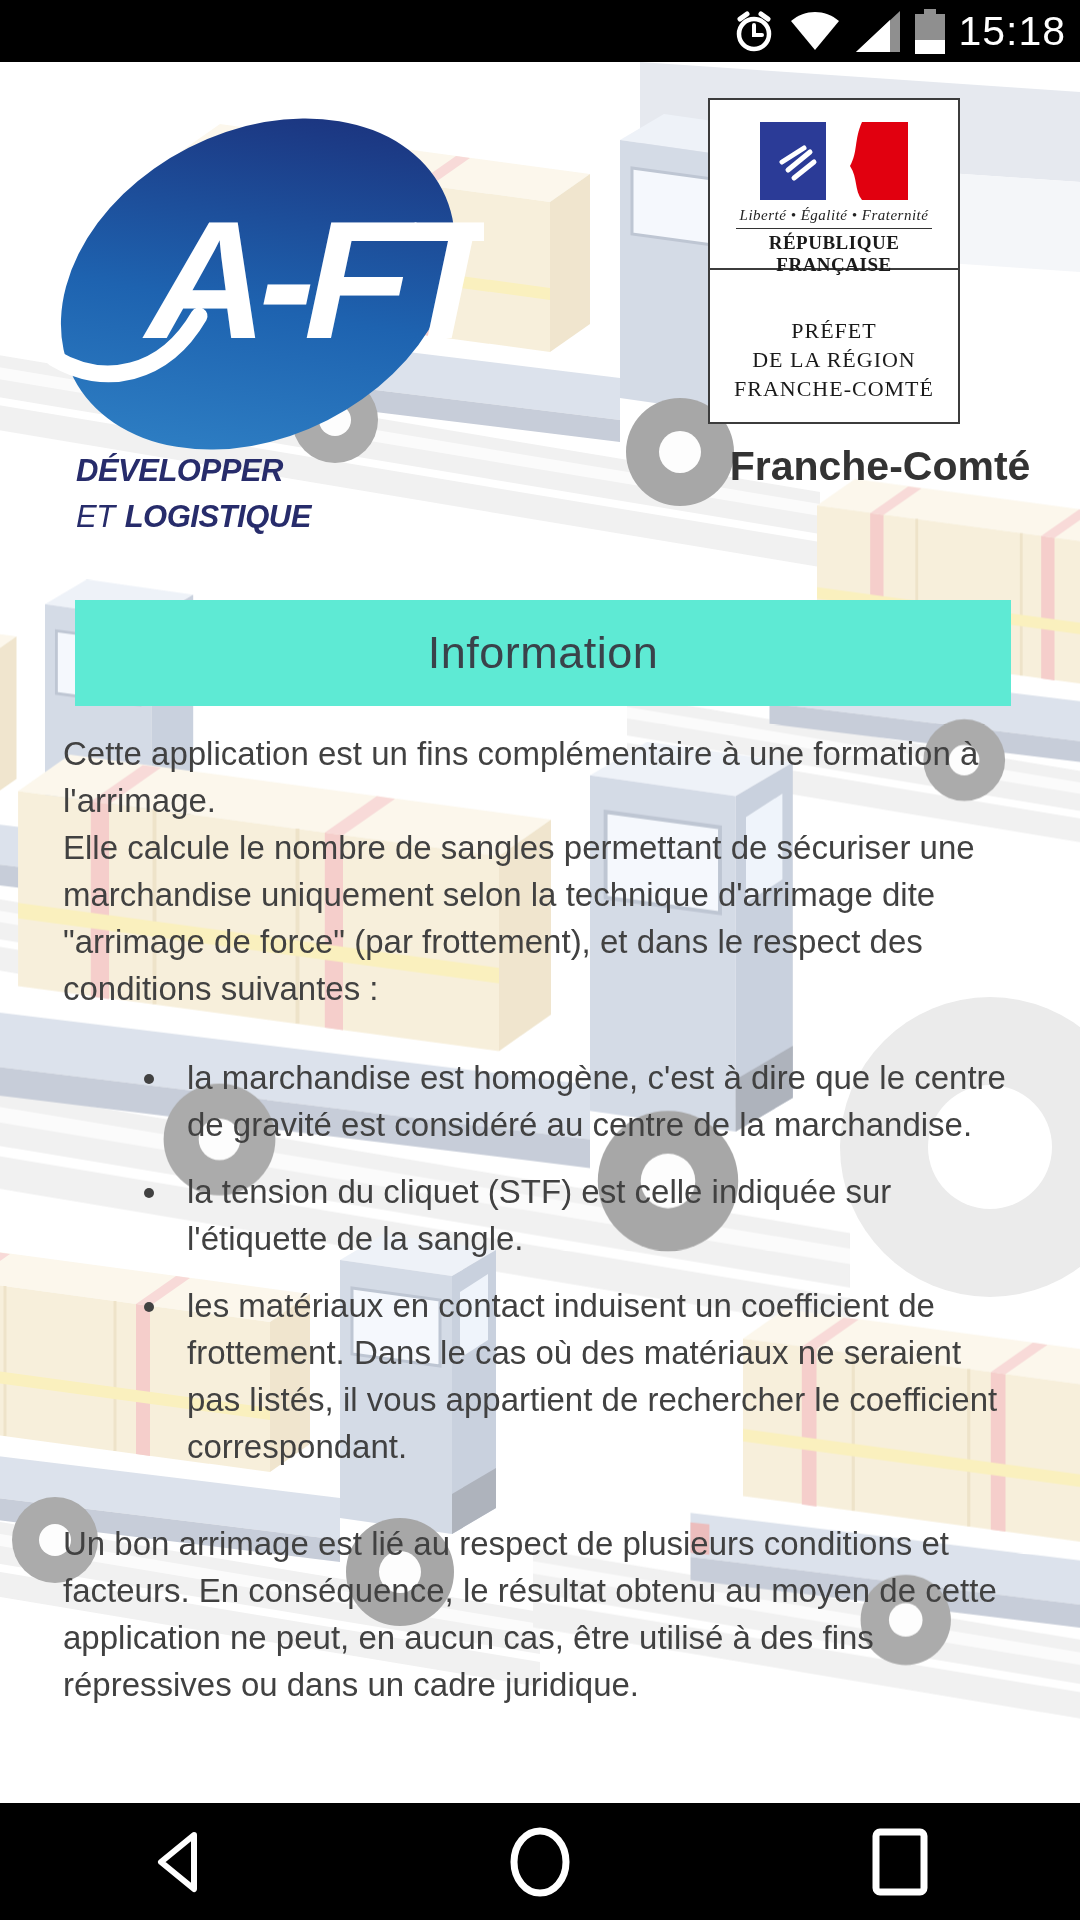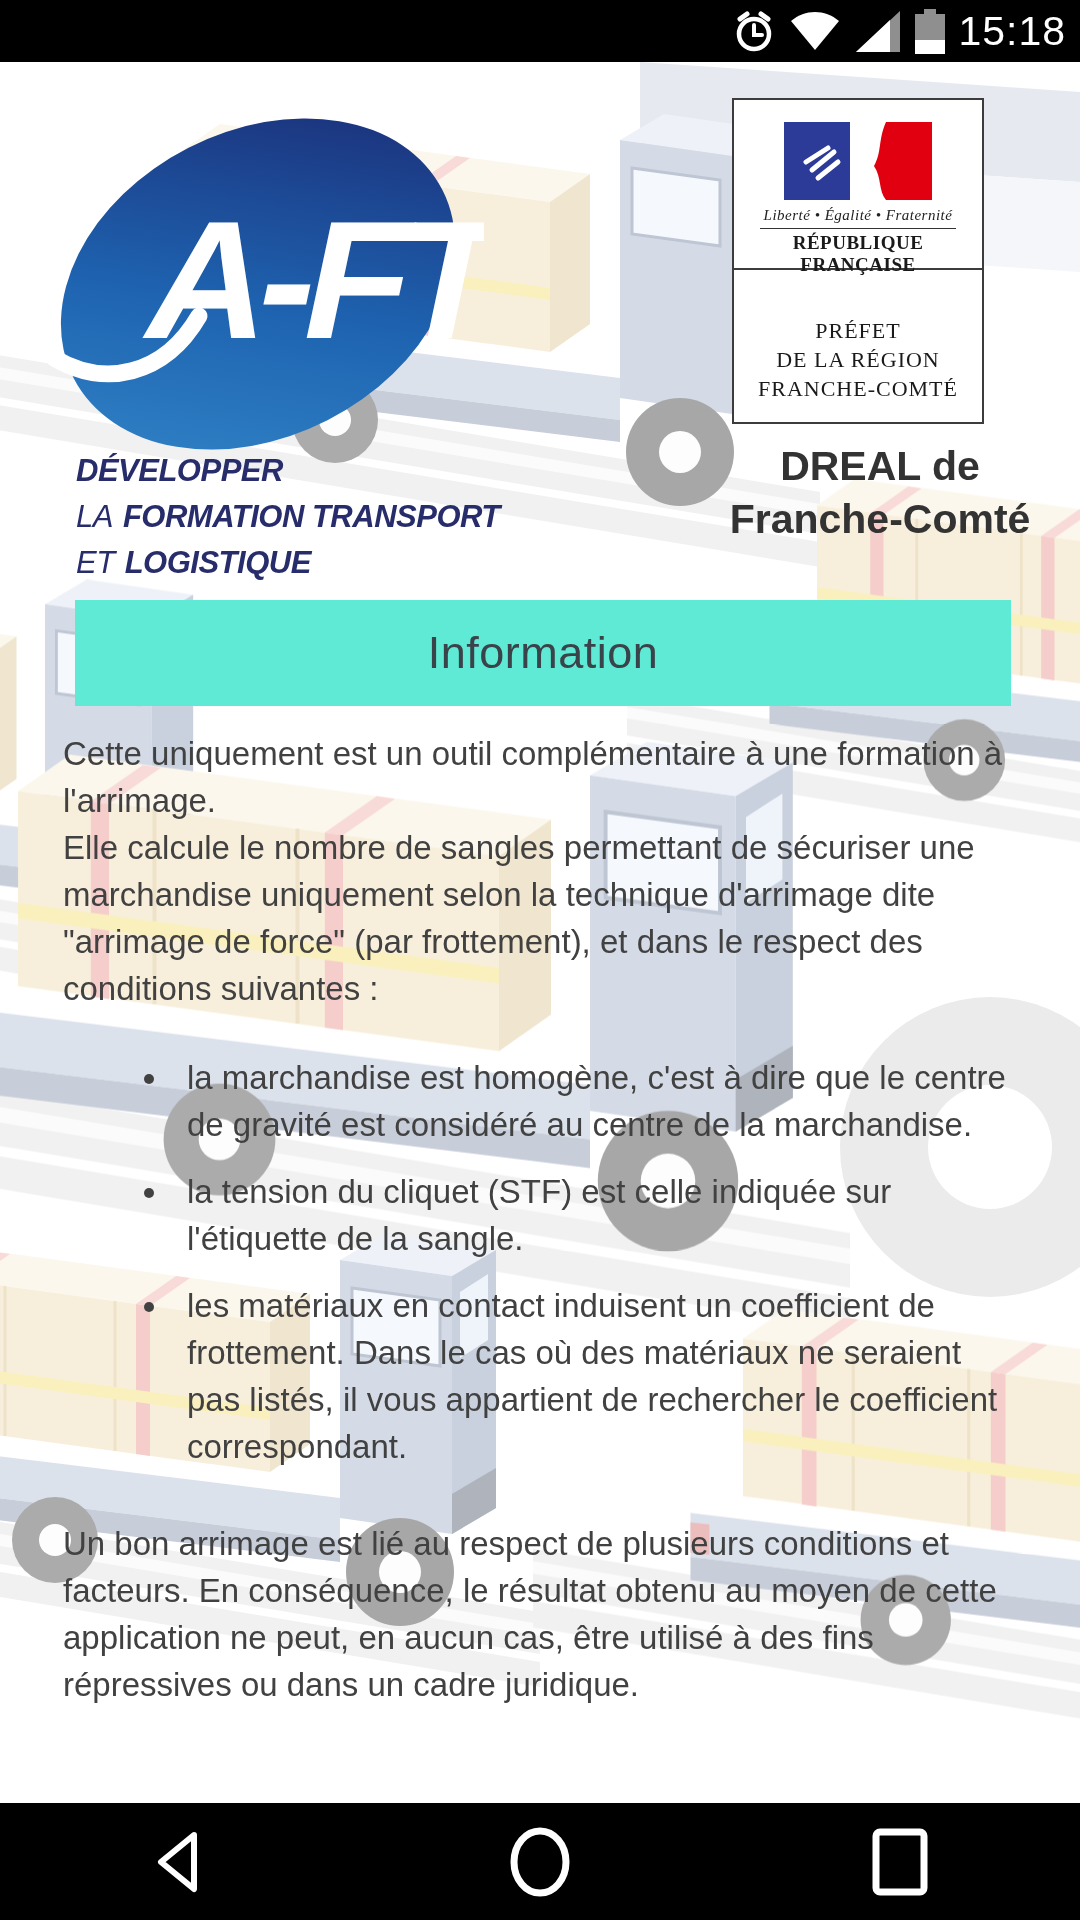--- a/index.html
+++ b/index.html
@@ -39,21 +39,21 @@
   .aft-logo { position:absolute; left:34px; top:14px; z-index:2; }
   .tagline {
     position:absolute; left:76px; top:386px; z-index:2;
     font-style:italic; color:#272c6b; font-size:31px; line-height:46px;
     letter-spacing:-0.5px; white-space:nowrap;
   }
   .tag-bold { font-weight:bold; }
   .tag-light { font-weight:normal; margin-right:10px; }
 
   .gov-card {
-    position:absolute; left:732px; top:36px; width:252px; height:326px;
+    position:absolute; left:708px; top:36px; width:252px; height:326px;
     background:#fff; border:2px solid #3c3c3c; z-index:3;
     text-align:center; box-sizing:border-box;
   }
   .gov-top { height:170px; border-bottom:2px solid #3c3c3c; box-sizing:border-box; padding-top:22px; }
   .marianne { display:block; margin:0 auto; }
   .gov-motto {
     font-family:"Liberation Serif", serif; font-style:italic;
     font-size:15px; color:#222; margin-top:7px; letter-spacing:0.5px;
   }
   .gov-rule { width:196px; border:0; border-top:1.5px solid #333; margin:4px auto 3px auto; }
@@ -191,23 +191,20 @@
       <ellipse cx="224" cy="208" rx="207" ry="153" fill="url(#aftGrad)" transform="rotate(-27 224 208)"></ellipse>
     </g>
     <g transform="skewX(-12)">
       <text x="160" y="262" font-family="Liberation Sans, sans-serif" font-size="168" font-weight="bold" fill="#ffffff" letter-spacing="-10">A-FT</text>
     </g>
     <path d="M20 282 C70 312, 130 300, 165 240" stroke="#ffffff" stroke-width="17" fill="none" stroke-linecap="round"></path>
   </svg>
 
   <div class="tagline">
     <div><span class="tag-bold">DÉVELOPPER</span></div>
-    <div>
-      <span class="tag-light">LA</span><span class="tag-bold">FORMATION TRANSPORT</span>
-    </div>
     <div>
       <span class="tag-light">ET</span><span class="tag-bold">LOGISTIQUE</span>
     </div>
   </div>
 
   <div class="gov-card">
     <div class="gov-top">
       <svg class="marianne" width="152" height="78" viewBox="0 0 152 78">
         <rect x="2" y="0" width="66" height="78" fill="#2b3b97"></rect>
         <path d="M30 48 L52 30 M24 40 L46 26 M36 56 L56 40" stroke="#ffffff" stroke-width="5" stroke-linecap="round"></path>
@@ -219,30 +216,29 @@
       <div class="gov-republic">RÉPUBLIQUE FRANÇAISE</div>
     </div>
     <div class="gov-bottom">
       <div>PRÉFET</div>
       <div>DE LA RÉGION</div>
       <div>FRANCHE-COMTÉ</div>
     </div>
   </div>
 
   <div class="dreal">
-    <div>DREAL de</div>
     <div>Franche-Comté</div>
   </div>
 
   <div class="info-header">
     <span>Information</span>
   </div>
 
   <div class="body-text">
-    <p>Cette uniquement est un outil complémentaire à une formation à l'arrimage.</p>
+    <p>Cette application est un fins complémentaire à une formation à l'arrimage.</p>
     <p>Elle calcule le nombre de sangles permettant de sécuriser une marchandise uniquement selon la technique d'arrimage dite "arrimage de force" (par frottement), et dans le respect des conditions suivantes :</p>
     <ul>
       <li>la marchandise est homogène, c'est à dire que le centre de gravité est considéré au centre de la marchandise.</li>
       <li>la tension du cliquet (STF) est celle indiquée sur l'étiquette de la sangle.</li>
       <li>les matériaux en contact induisent un coefficient de frottement. Dans le cas où des matériaux ne seraient pas listés, il vous appartient de rechercher le coefficient correspondant.</li>
     </ul>
     <p>Un bon arrimage est lié au respect de plusieurs conditions et facteurs. En conséquence, le résultat obtenu au moyen de cette application ne peut, en aucun cas, être utilisé à des fins répressives ou dans un cadre juridique.</p>
   </div>
 </div>
 

